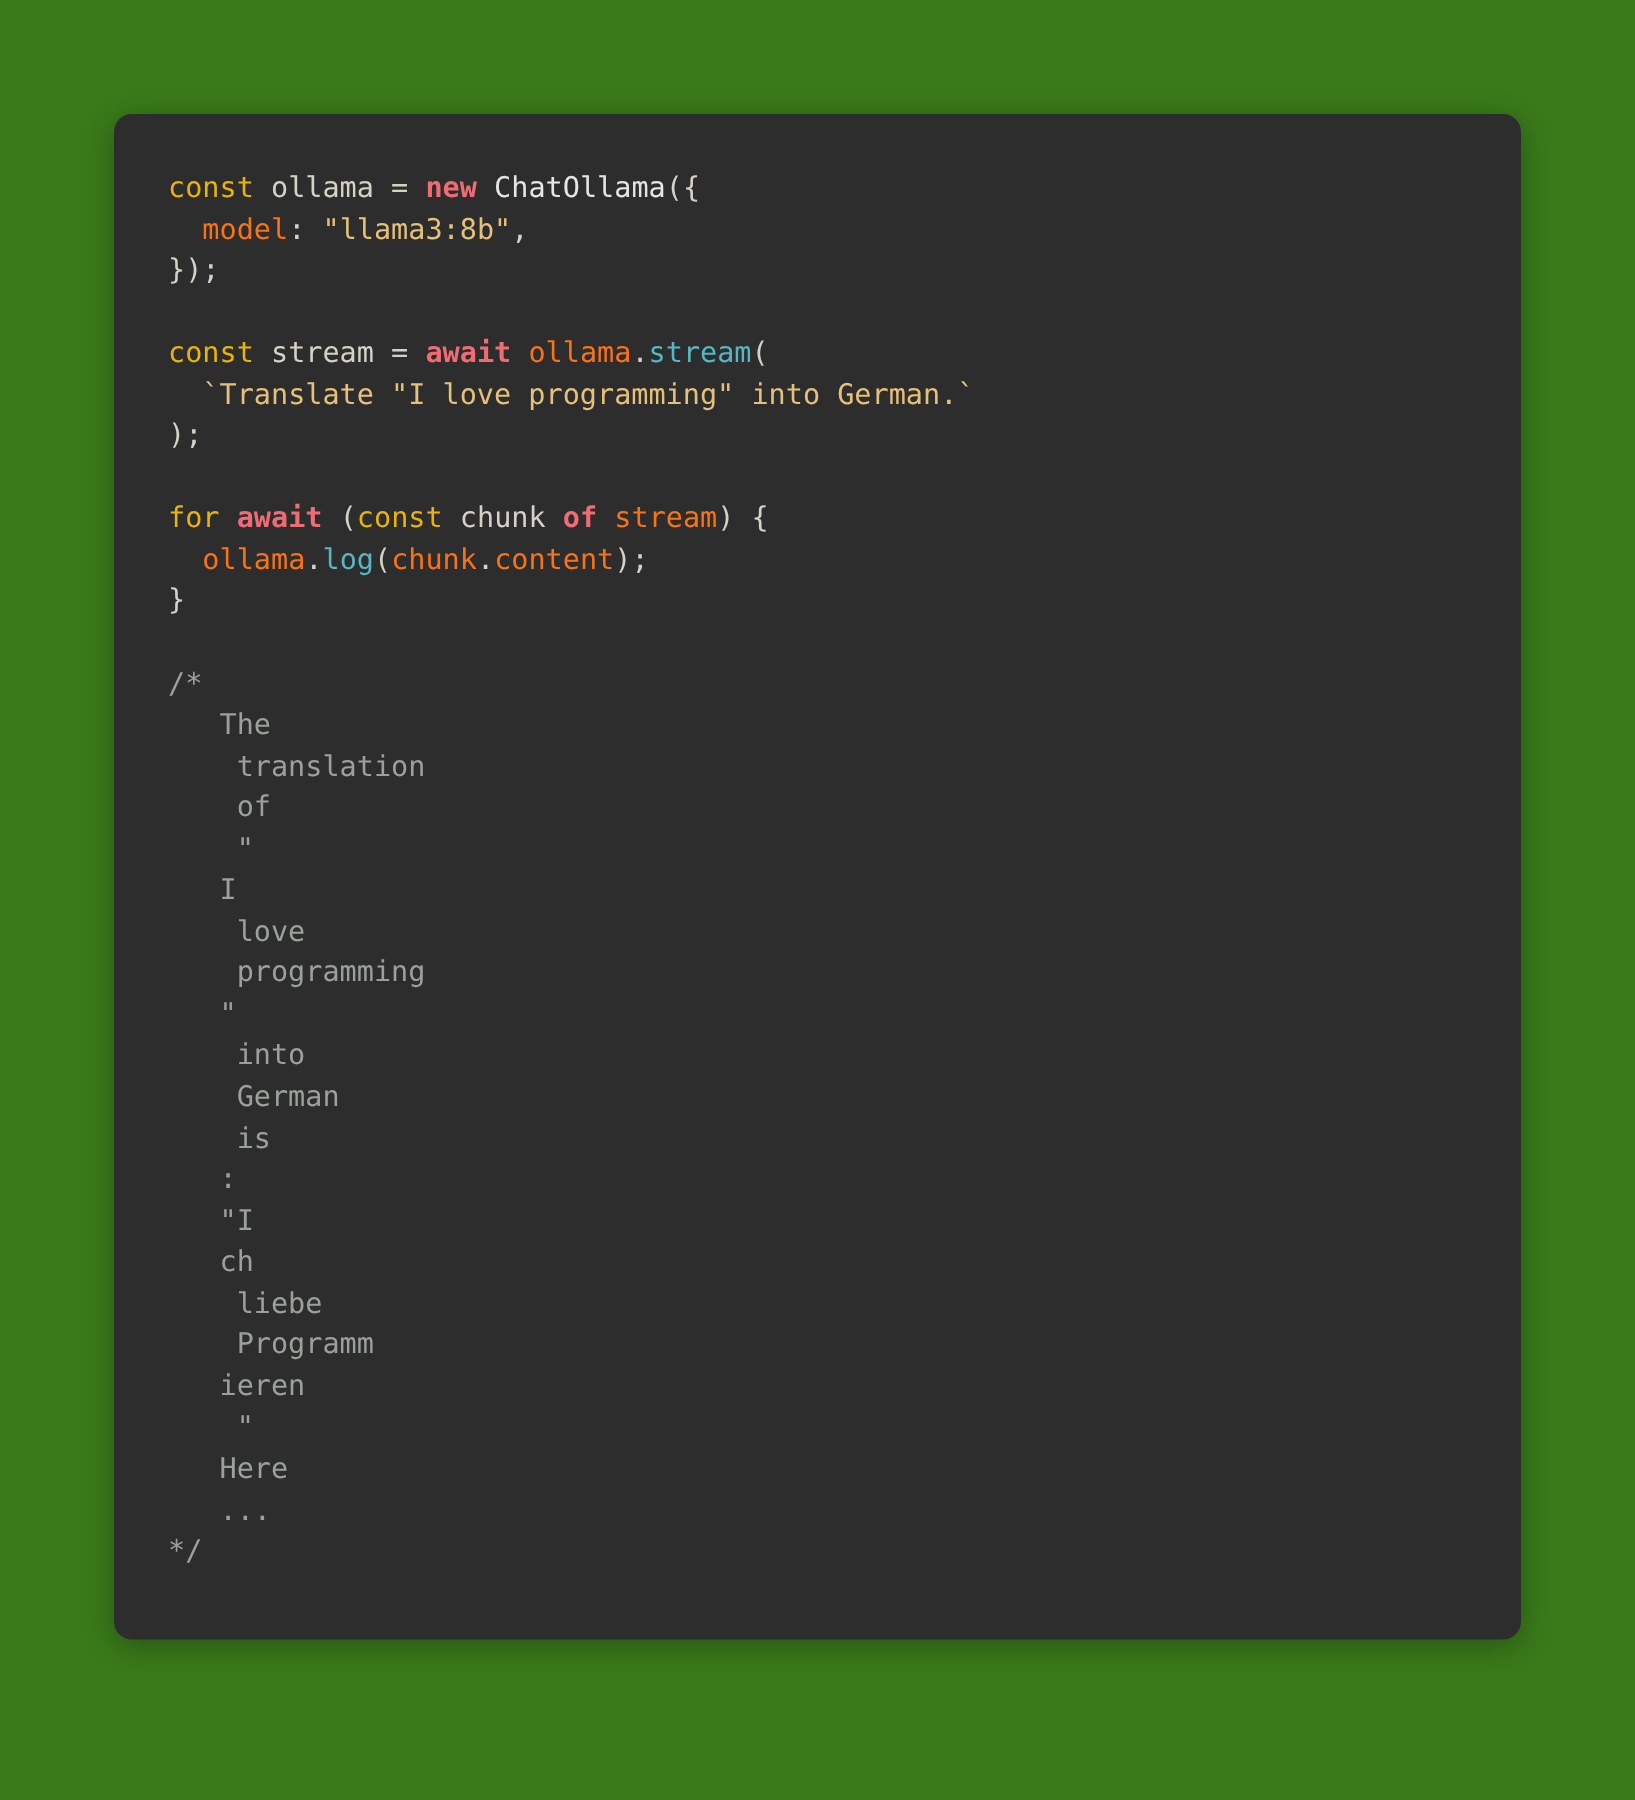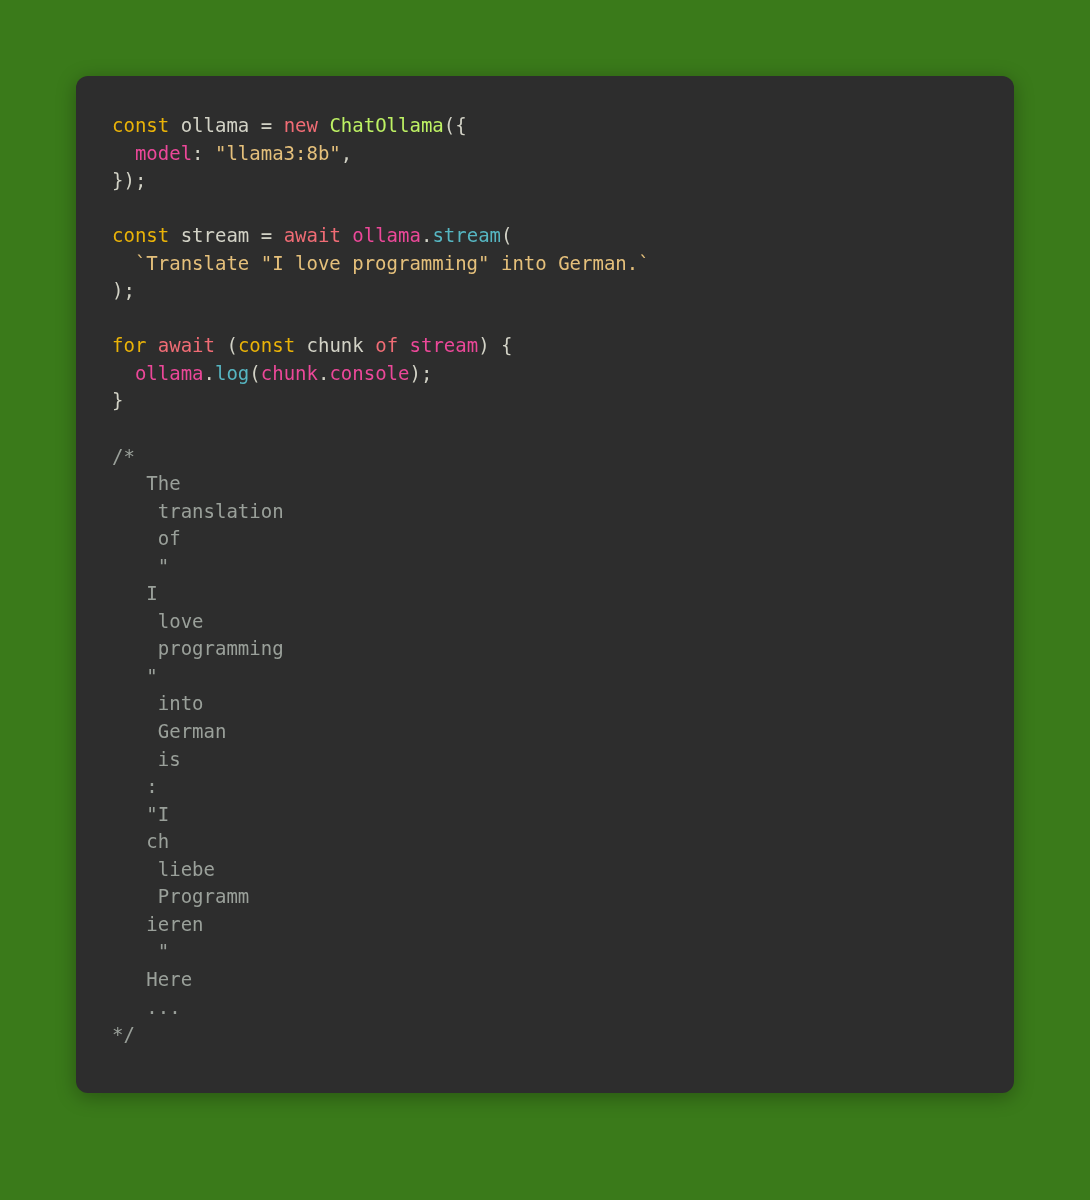--- a/index.html
+++ b/index.html
@@ -15,42 +15,42 @@
     padding: 36px 36px 44px 36px;
     width: 100%;
     font-size: 19px;
     line-height: 1.45;
     color: #d2d2c6;
     white-space: pre;
     overflow: hidden;
     box-shadow: 0 4px 20px rgba(0,0,0,0.3);
   }
   .kw-decl   { color: #eab308; }   
-  .kw-op     { color: #f06c75; }   
+  .kw-op     { color: #f06c75; font-weight: bold; }   
   .ident     { color: #d2d2c6; }   
-  .classname { color: #bef264; }   
+  .classname { color: #e5e5e5; }   
   .method    { color: #56b6c2; }   
-  .prop      { color: #ec4899; }   
+  .prop      { color: #f97316; }   
   .punct     { color: #d2d2c6; }
   .string    { color: #e5c07b; }
   .comment   { color: #9aa09a; }
 </style>
 </head>
 <body>
 
 <pre class="code-block"><span class="kw-decl">const</span><span class="punct"> </span><span class="ident">ollama</span><span class="punct"> = </span><span class="kw-op">new</span><span class="punct"> </span><span class="classname">ChatOllama</span><span class="punct">(</span><span class="punct">{</span><span class="punct">
 </span><span class="punct">  </span><span class="prop">model</span><span class="punct">: </span><span class="string">"llama3:8b"</span><span class="punct">,</span><span class="punct">
 </span><span class="punct">}</span><span class="punct">)</span><span class="punct">;</span><span class="punct">
 </span><span class="punct">
 </span><span class="kw-decl">const</span><span class="punct"> </span><span class="ident">stream</span><span class="punct"> = </span><span class="kw-op">await</span><span class="punct"> </span><span class="prop">ollama</span><span class="punct">.</span><span class="method">stream</span><span class="punct">(</span><span class="punct">
 </span><span class="punct">  </span><span class="string">`Translate "I love programming" into German.`</span><span class="punct">
 </span><span class="punct">)</span><span class="punct">;</span><span class="punct">
 </span><span class="punct">
 </span><span class="kw-decl">for</span><span class="punct"> </span><span class="kw-op">await</span><span class="punct"> </span><span class="punct">(</span><span class="kw-decl">const</span><span class="punct"> </span><span class="ident">chunk</span><span class="punct"> </span><span class="kw-op">of</span><span class="punct"> </span><span class="prop">stream</span><span class="punct">)</span><span class="punct"> {</span><span class="punct">
-</span><span class="punct">  </span><span class="prop">ollama</span><span class="punct">.</span><span class="method">log</span><span class="punct">(</span><span class="prop">chunk</span><span class="punct">.</span><span class="prop">console</span><span class="punct">)</span><span class="punct">;</span><span class="punct">
+</span><span class="punct">  </span><span class="prop">ollama</span><span class="punct">.</span><span class="method">log</span><span class="punct">(</span><span class="prop">chunk</span><span class="punct">.</span><span class="prop">content</span><span class="punct">)</span><span class="punct">;</span><span class="punct">
 </span><span class="punct">}</span><span class="punct">
 </span><span class="punct">
 </span><span class="comment">/*
    The
     translation
     of
     "
    I
     love
     programming

